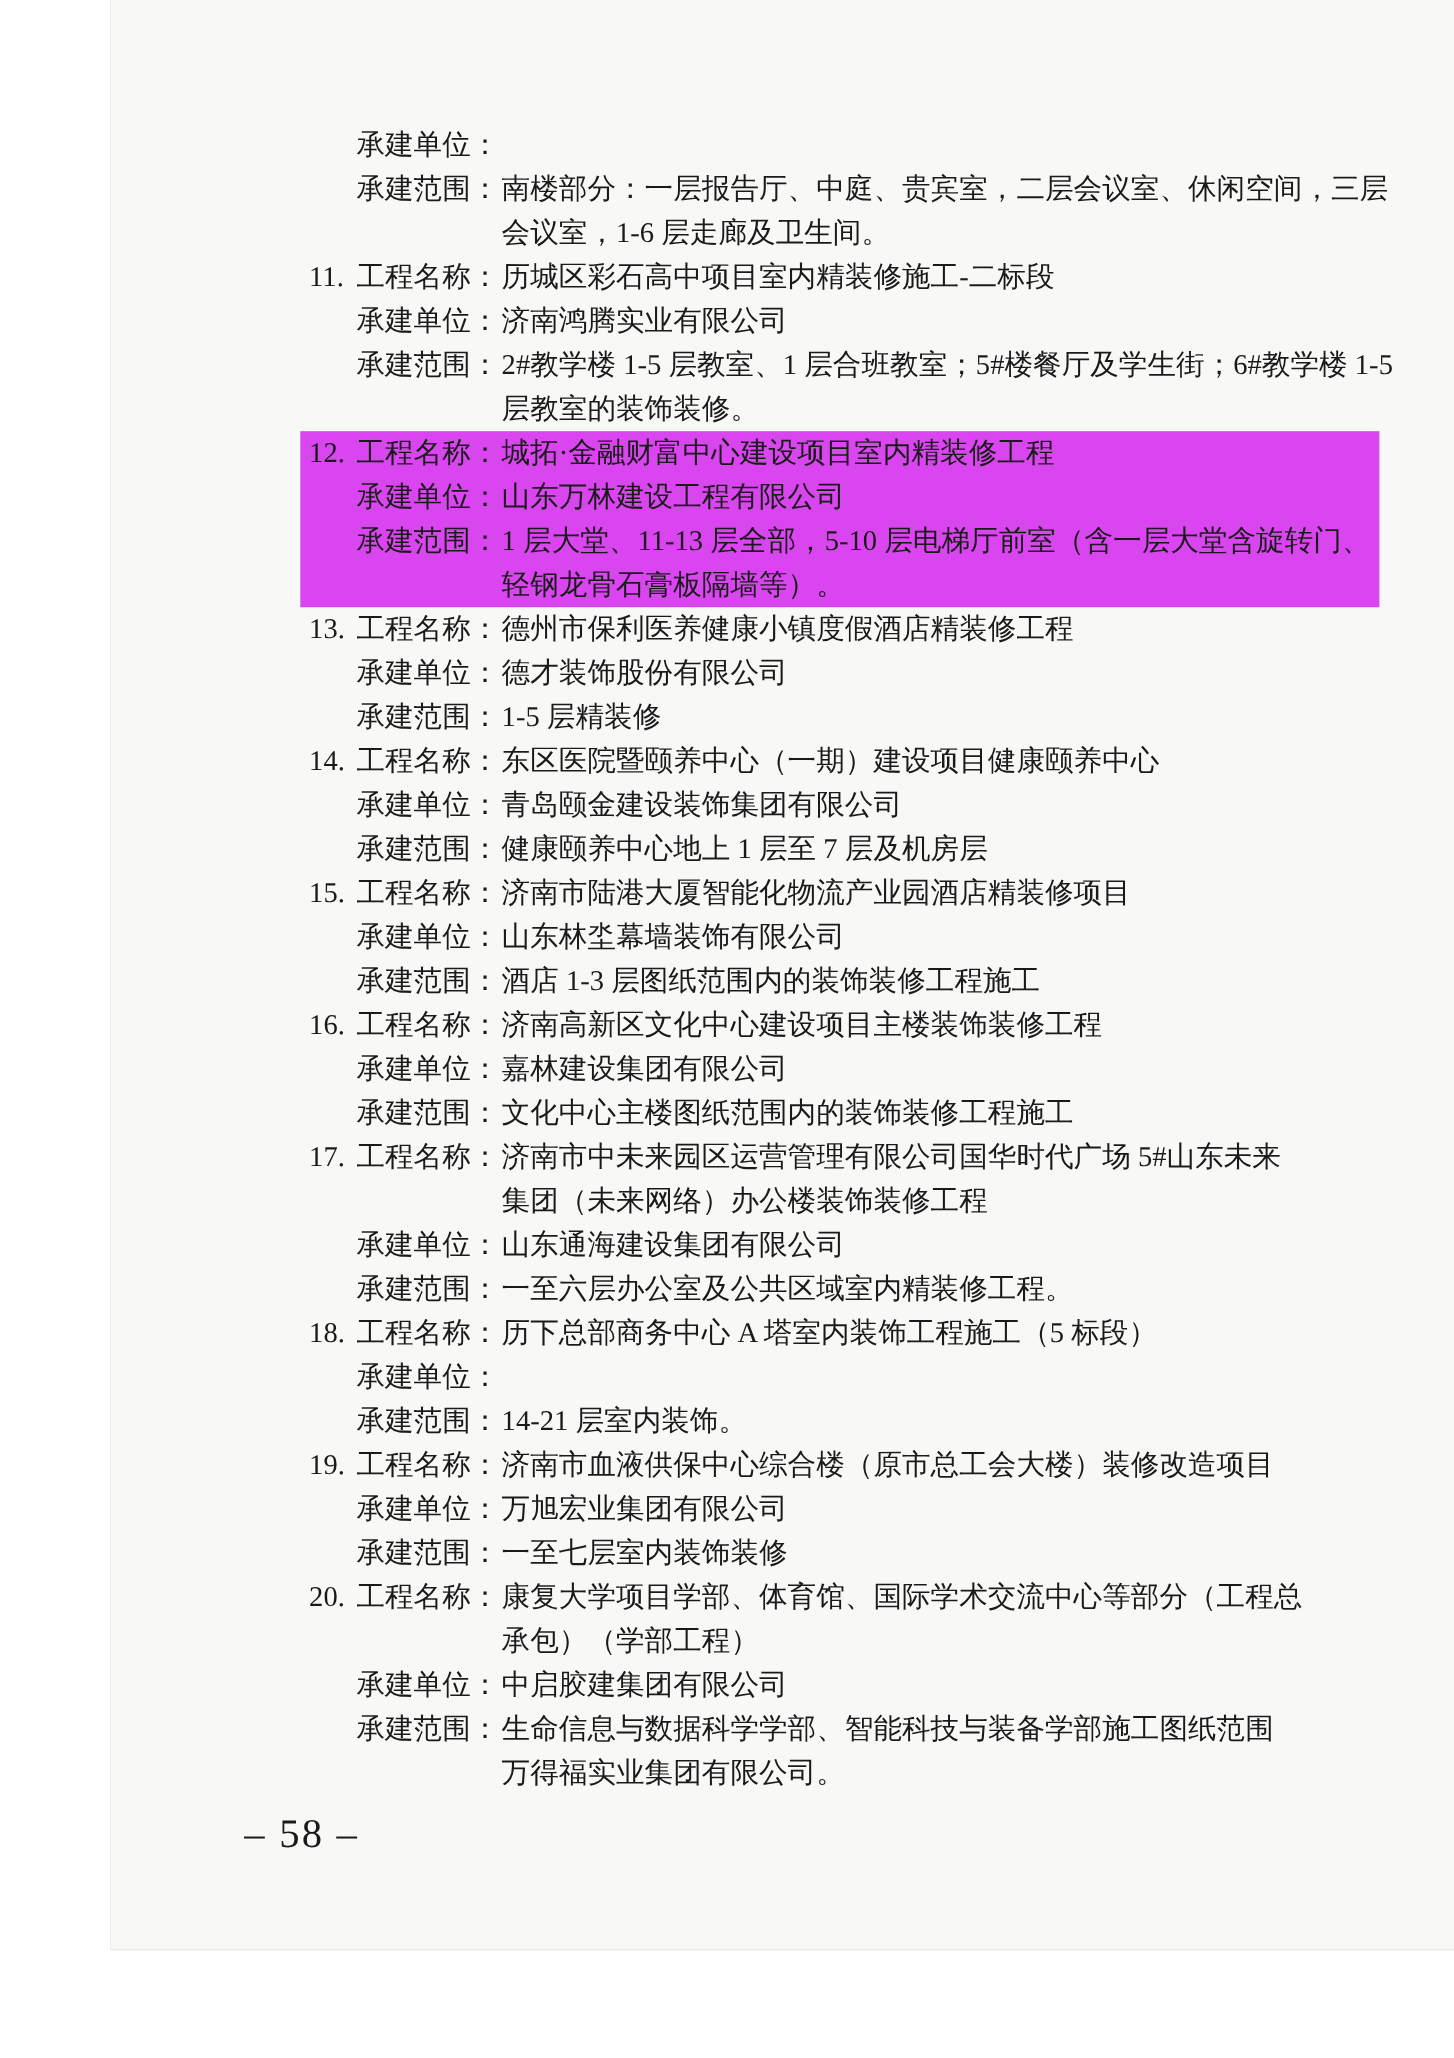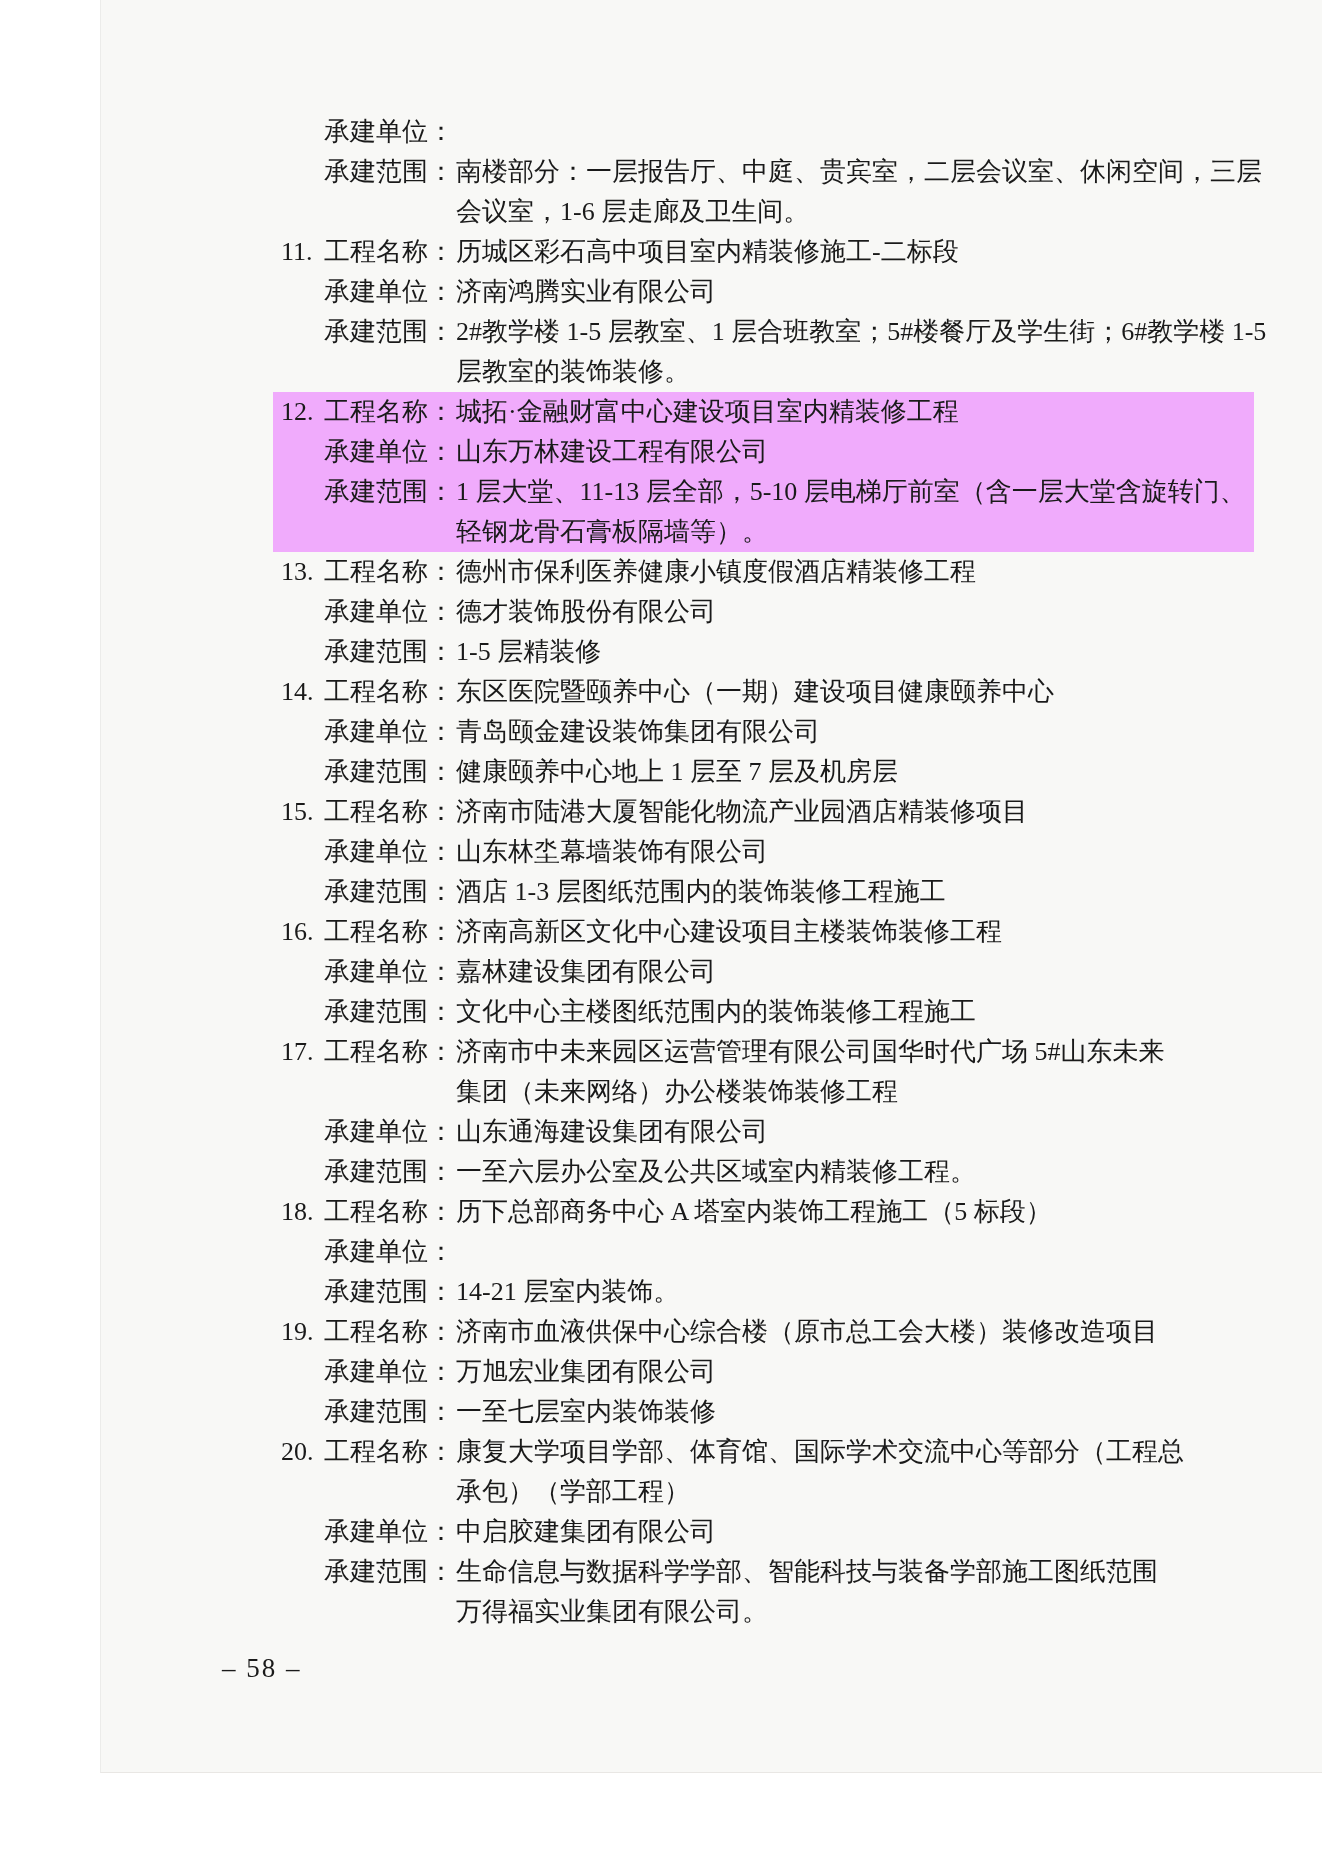--- a/index.html
+++ b/index.html
@@ -29,21 +29,21 @@
     position: absolute;
     left: 262px;
     top: 112px;
     width: 981px;
     margin-left: 11px;
   }
   .project {
     padding-left: 8px;
   }
   .project.hl {
-    background: #f0abfc;
+    background: #d946ef;
   }
   .row {
     display: flex;
     height: 40px;
     line-height: 40px;
     font-size: 26px;
     white-space: pre;
   }
   .num {
     flex: none;
@@ -54,21 +54,21 @@
     width: 132px;
   }
   .val {
     flex: 1 1 auto;
     white-space: pre;
   }
   .page-number {
     position: absolute;
     left: 222px;
     top: 1648px;
-    font-size: 27px;
+    font-size: 37px;
     line-height: 40px;
     letter-spacing: 2px;
   }
 </style>
 </head>
 <body>
 
 <div class="paper"></div>
 
 <div class="doc">

